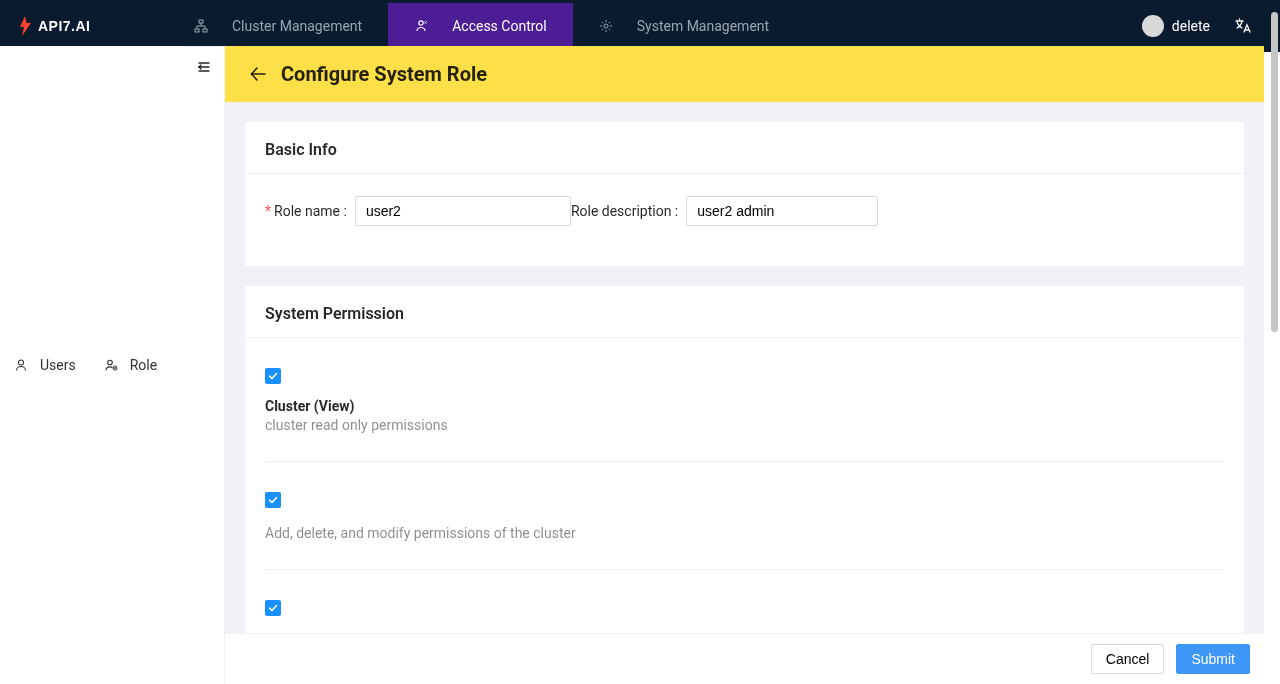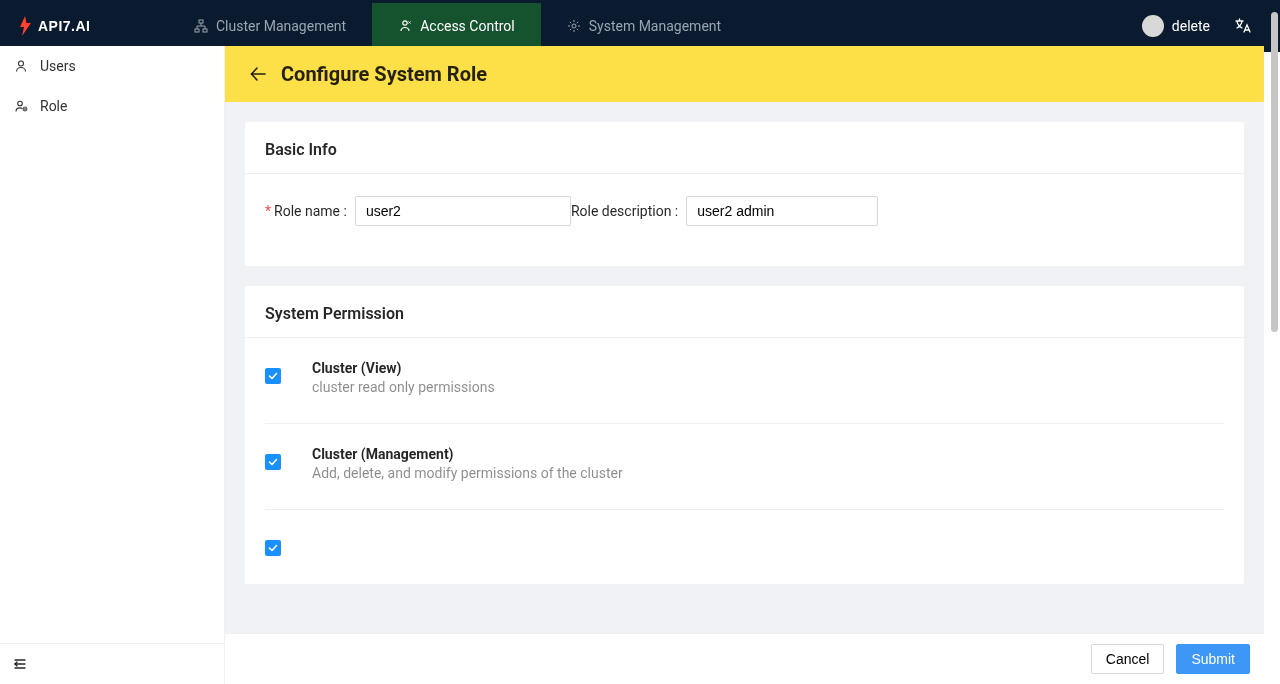--- a/index.html
+++ b/index.html
@@ -28,24 +28,24 @@
   }
   .logo svg { display: block; }
   .nav-item {
     display: flex;
     align-items: center;
     color: #9aa5b1;
     height: 46px;
     padding: 18px 26px;
     cursor: pointer;
     font-size: 14px;
-    gap: 8px;
+    gap: 24px;
   }
   .nav-item.active {
-    background: #14532d;
+    background: #4c1d95;
     color: #fff;
   }
   .topnav-spacer { flex: 1; }
   .user-chip {
     display: flex;
     align-items: center;
     gap: 8px;
     color: #fff;
     margin-right: 24px;
     cursor: pointer;
@@ -61,21 +61,21 @@
     margin-right: 28px;
     cursor: pointer;
   }
   
   .sidebar {
     position: absolute;
     left: 0; top: 46px; bottom: 0;
     width: 225px;
     border-right: 1px solid #f0f0f0;
     display: flex;
-    flex-direction: column;
+    flex-direction: row;
     background: #fff;
   }
   .sidebar-item {
     display: flex;
     align-items: center;
     gap: 12px;
     padding: 12px 14px;
     color: #333;
     cursor: pointer;
     font-size: 14px;
@@ -146,23 +146,24 @@
     border-radius: 2px;
     height: 30px;
     padding: 12px 10px;
     width: 216px;
     font-size: 14px;
     outline: none;
   }
   .perm-item {
     display: flex;
     align-items: flex-start;
-    gap: 31px;
+    gap: 14px;
     padding: 22px 0 28px 0;
     border-bottom: 1px solid #f0f0f0;
+    flex-direction: column;
   }
   .perm-item:last-child { border-bottom: none; }
   .checkbox {
     width: 16px; height: 16px;
     border-radius: 2px;
     background: #1890ff;
     display: flex;
     align-items: center;
     justify-content: center;
     cursor: pointer;
@@ -360,21 +361,20 @@
           </div>
         </div>
 
         <div class="perm-item">
           <div class="checkbox">
             <svg width="10" height="10" viewBox="0 0 10 10">
                 <path d="M1.5 5 L4 7.5 L8.5 2.5" stroke="#fff" stroke-width="1.6" fill="none" stroke-linecap="round" stroke-linejoin="round"></path>
               </svg>
           </div>
           <div class="perm-text">
-            <div class="perm-title">Cluster (Management)</div>
             <div class="perm-desc">Add, delete, and modify permissions of the cluster</div>
           </div>
         </div>
 
         <div class="perm-item">
           <div class="checkbox">
             <svg width="10" height="10" viewBox="0 0 10 10">
                 <path d="M1.5 5 L4 7.5 L8.5 2.5" stroke="#fff" stroke-width="1.6" fill="none" stroke-linecap="round" stroke-linejoin="round"></path>
               </svg>
           </div>

